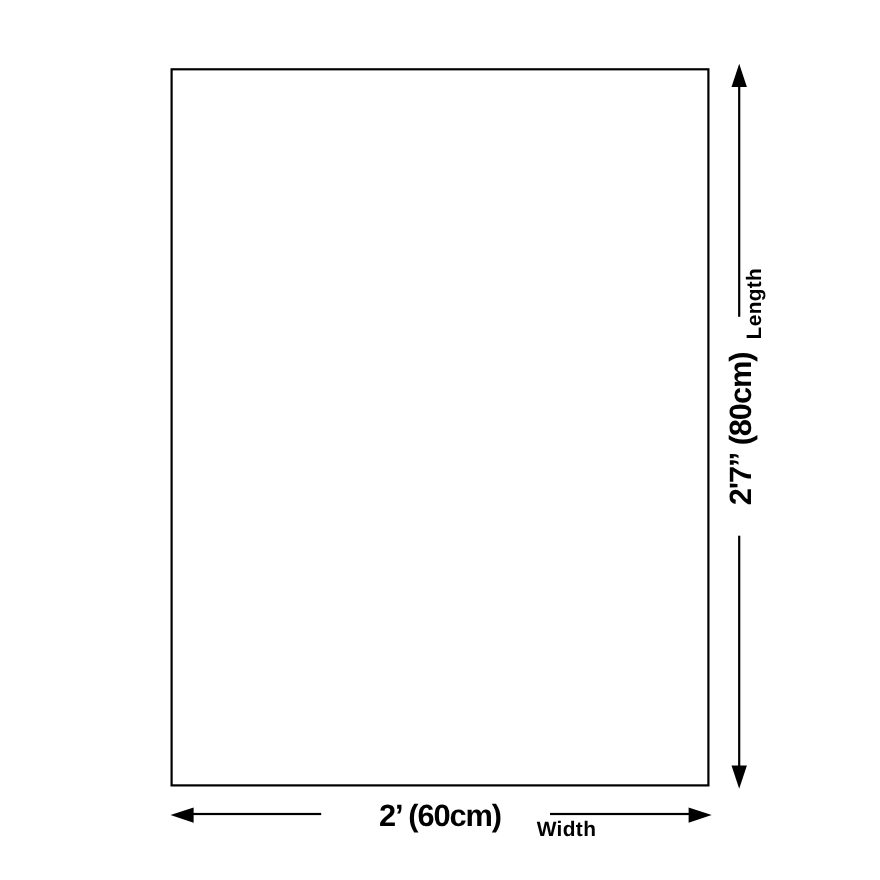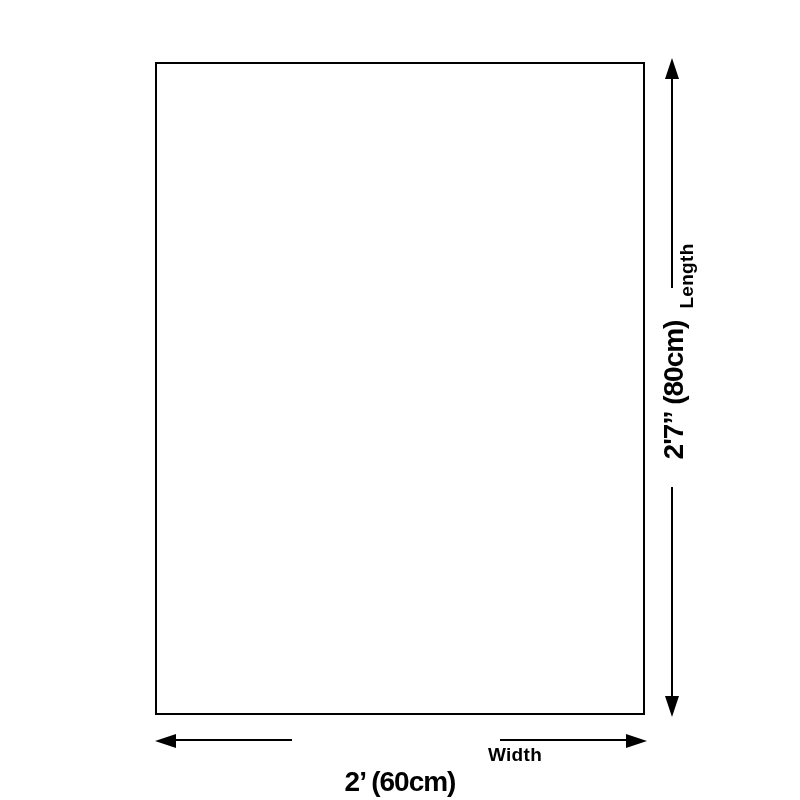--- a/index.html
+++ b/index.html
@@ -88,21 +88,21 @@
     letter-spacing: -1px;
   }
   .lbl.small {
     font-size: 19px;
     letter-spacing: 0.3px;
   }
   .lbl.h-center { transform: translate(-50%, -50%); }
   .lbl.v-center { transform: translate(-50%, -50%) rotate(-90deg); }
   .length-value { left: 674px; top: 390px; }
   .length-label { left: 687px; top: 276px; }
-  .width-value  { left: 400px; top: 742px; margin-top: 40px; }
+  .width-value  { left: 400px; top: 742px; }
   .width-label  { left: 515px; top: 755px; }
 </style>
 </head>
 <body style="--line: #000000; --background: #ffffff; --surface: #ffffff;">
 
 <div class="canvas">
 
   <div class="rect"></div>
 
   <div>

